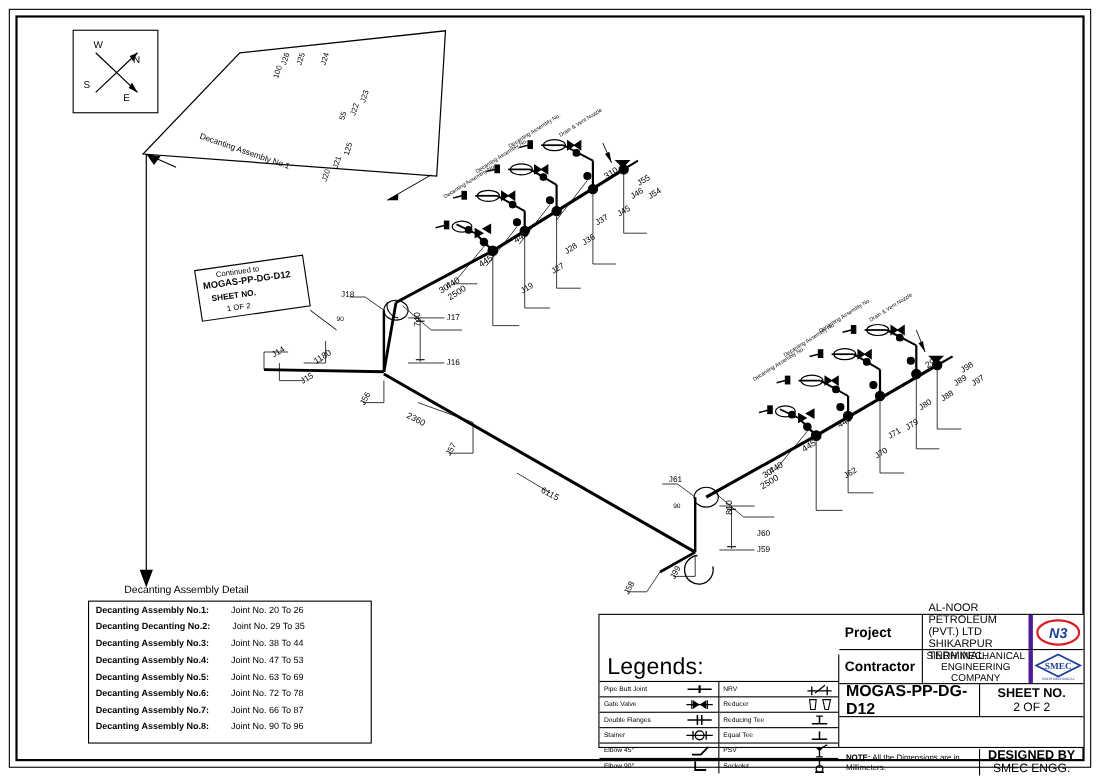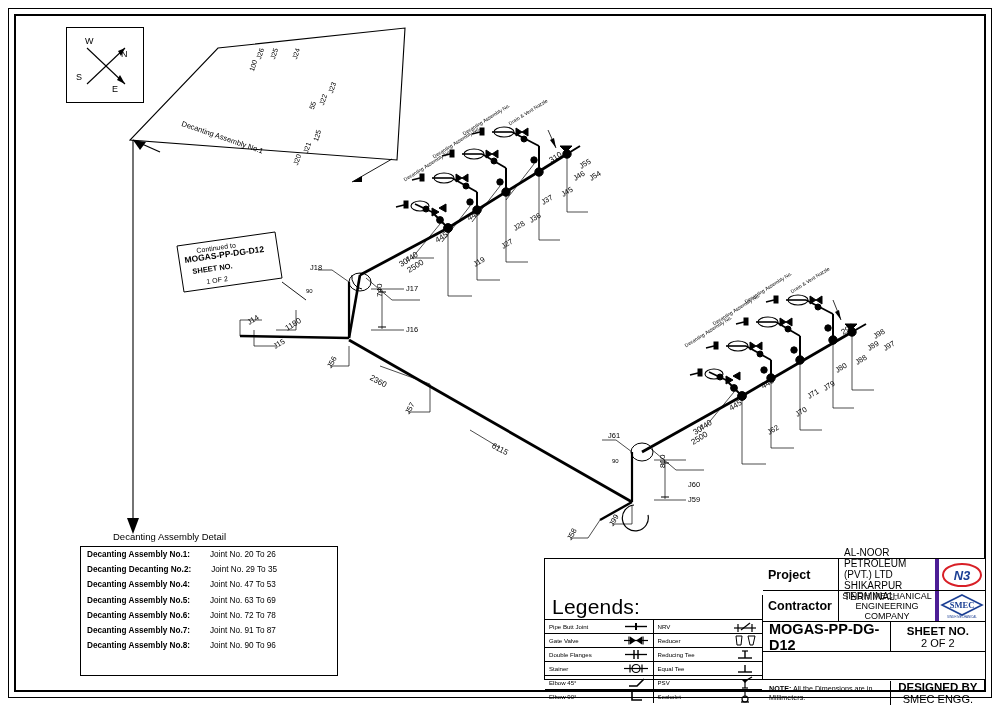--- a/index.html
+++ b/index.html
@@ -387,34 +387,38 @@
   <div class="dtable">
     <div class="drow">
         <span class="k">Decanting Assembly No.1:</span>
         <span class="v">Joint No. 20 To 26</span>
       </div>
     <div class="drow">
         <span class="k">Decanting Decanting No.2:</span>
         <span class="v">Joint No. 29 To 35</span>
       </div>
     <div class="drow">
+        <span class="k">Decanting Assembly No.3:</span>
+        <span class="v">Joint No. 38 To 44</span>
+      </div>
+    <div class="drow">
         <span class="k">Decanting Assembly No.4:</span>
         <span class="v">Joint No. 47 To 53</span>
       </div>
     <div class="drow">
         <span class="k">Decanting Assembly No.5:</span>
         <span class="v">Joint No. 63 To 69</span>
       </div>
     <div class="drow">
         <span class="k">Decanting Assembly No.6:</span>
         <span class="v">Joint No. 72 To 78</span>
       </div>
     <div class="drow">
         <span class="k">Decanting Assembly No.7:</span>
-        <span class="v">Joint No. 91 To 87</span>
+        <span class="v">Joint No. 66 To 87</span>
       </div>
     <div class="drow">
         <span class="k">Decanting Assembly No.8:</span>
         <span class="v">Joint No. 90 To 96</span>
       </div>
   </div>
 
   <div class="tb">
 
     <div class="tb-left">

